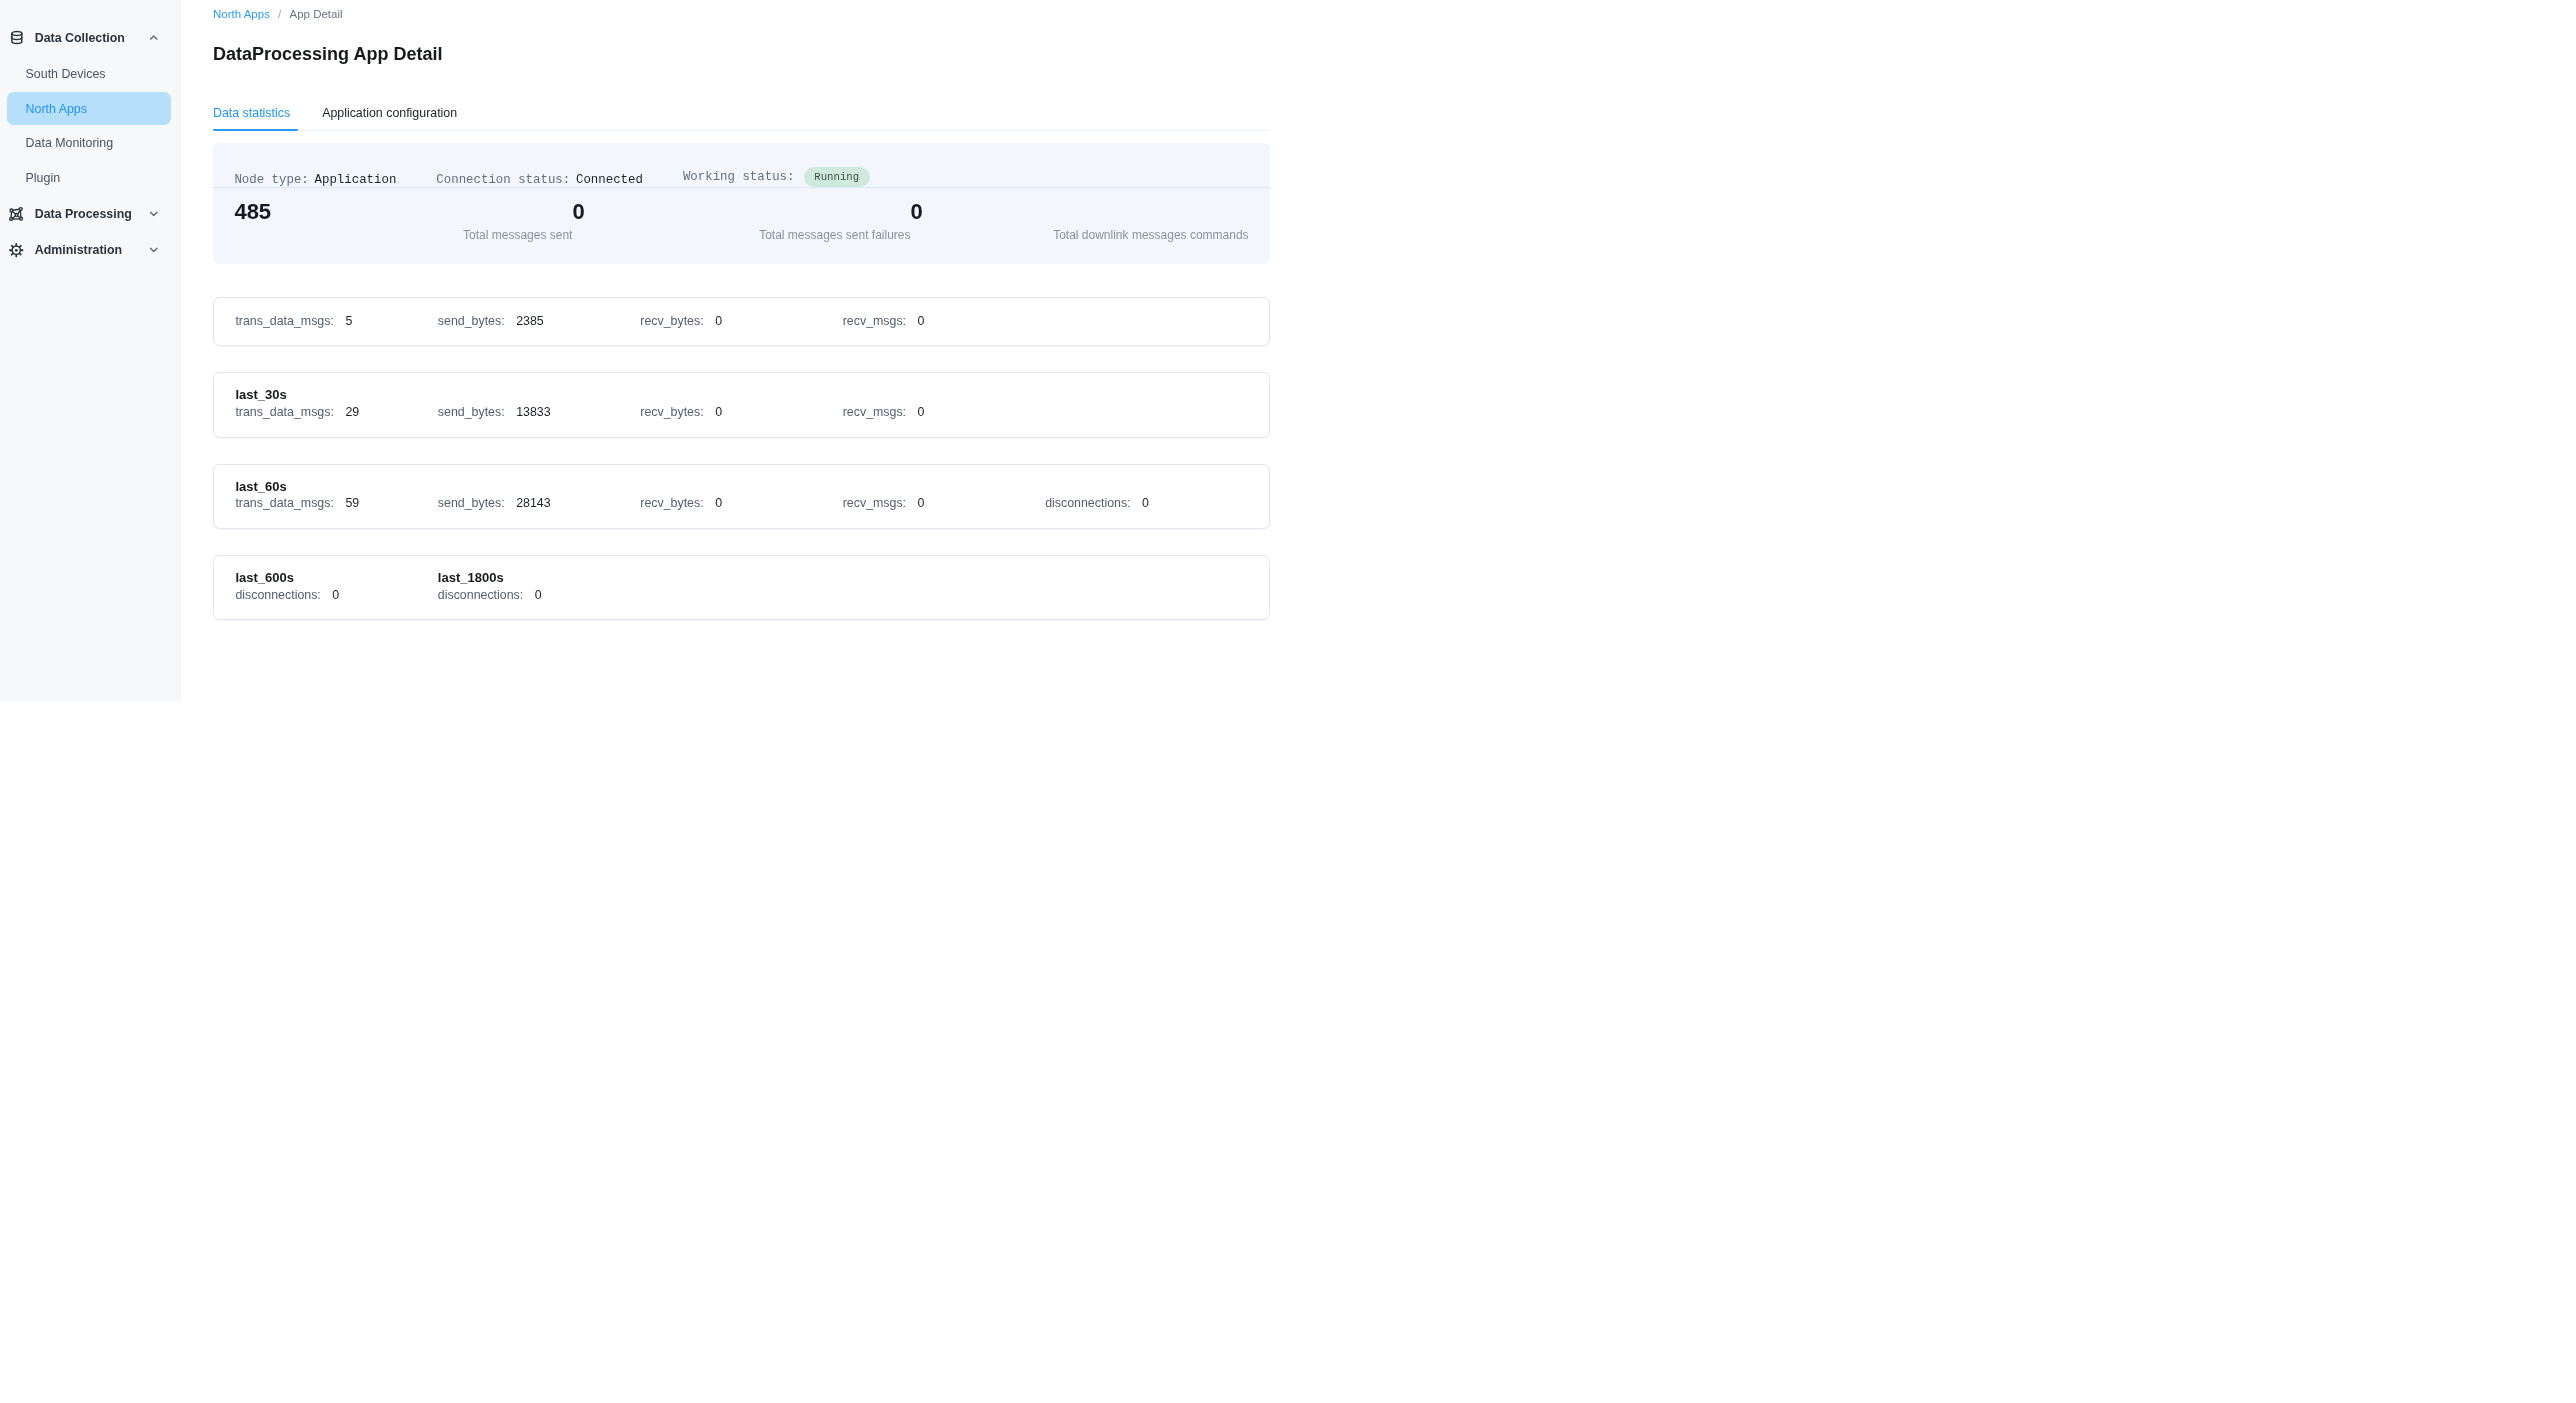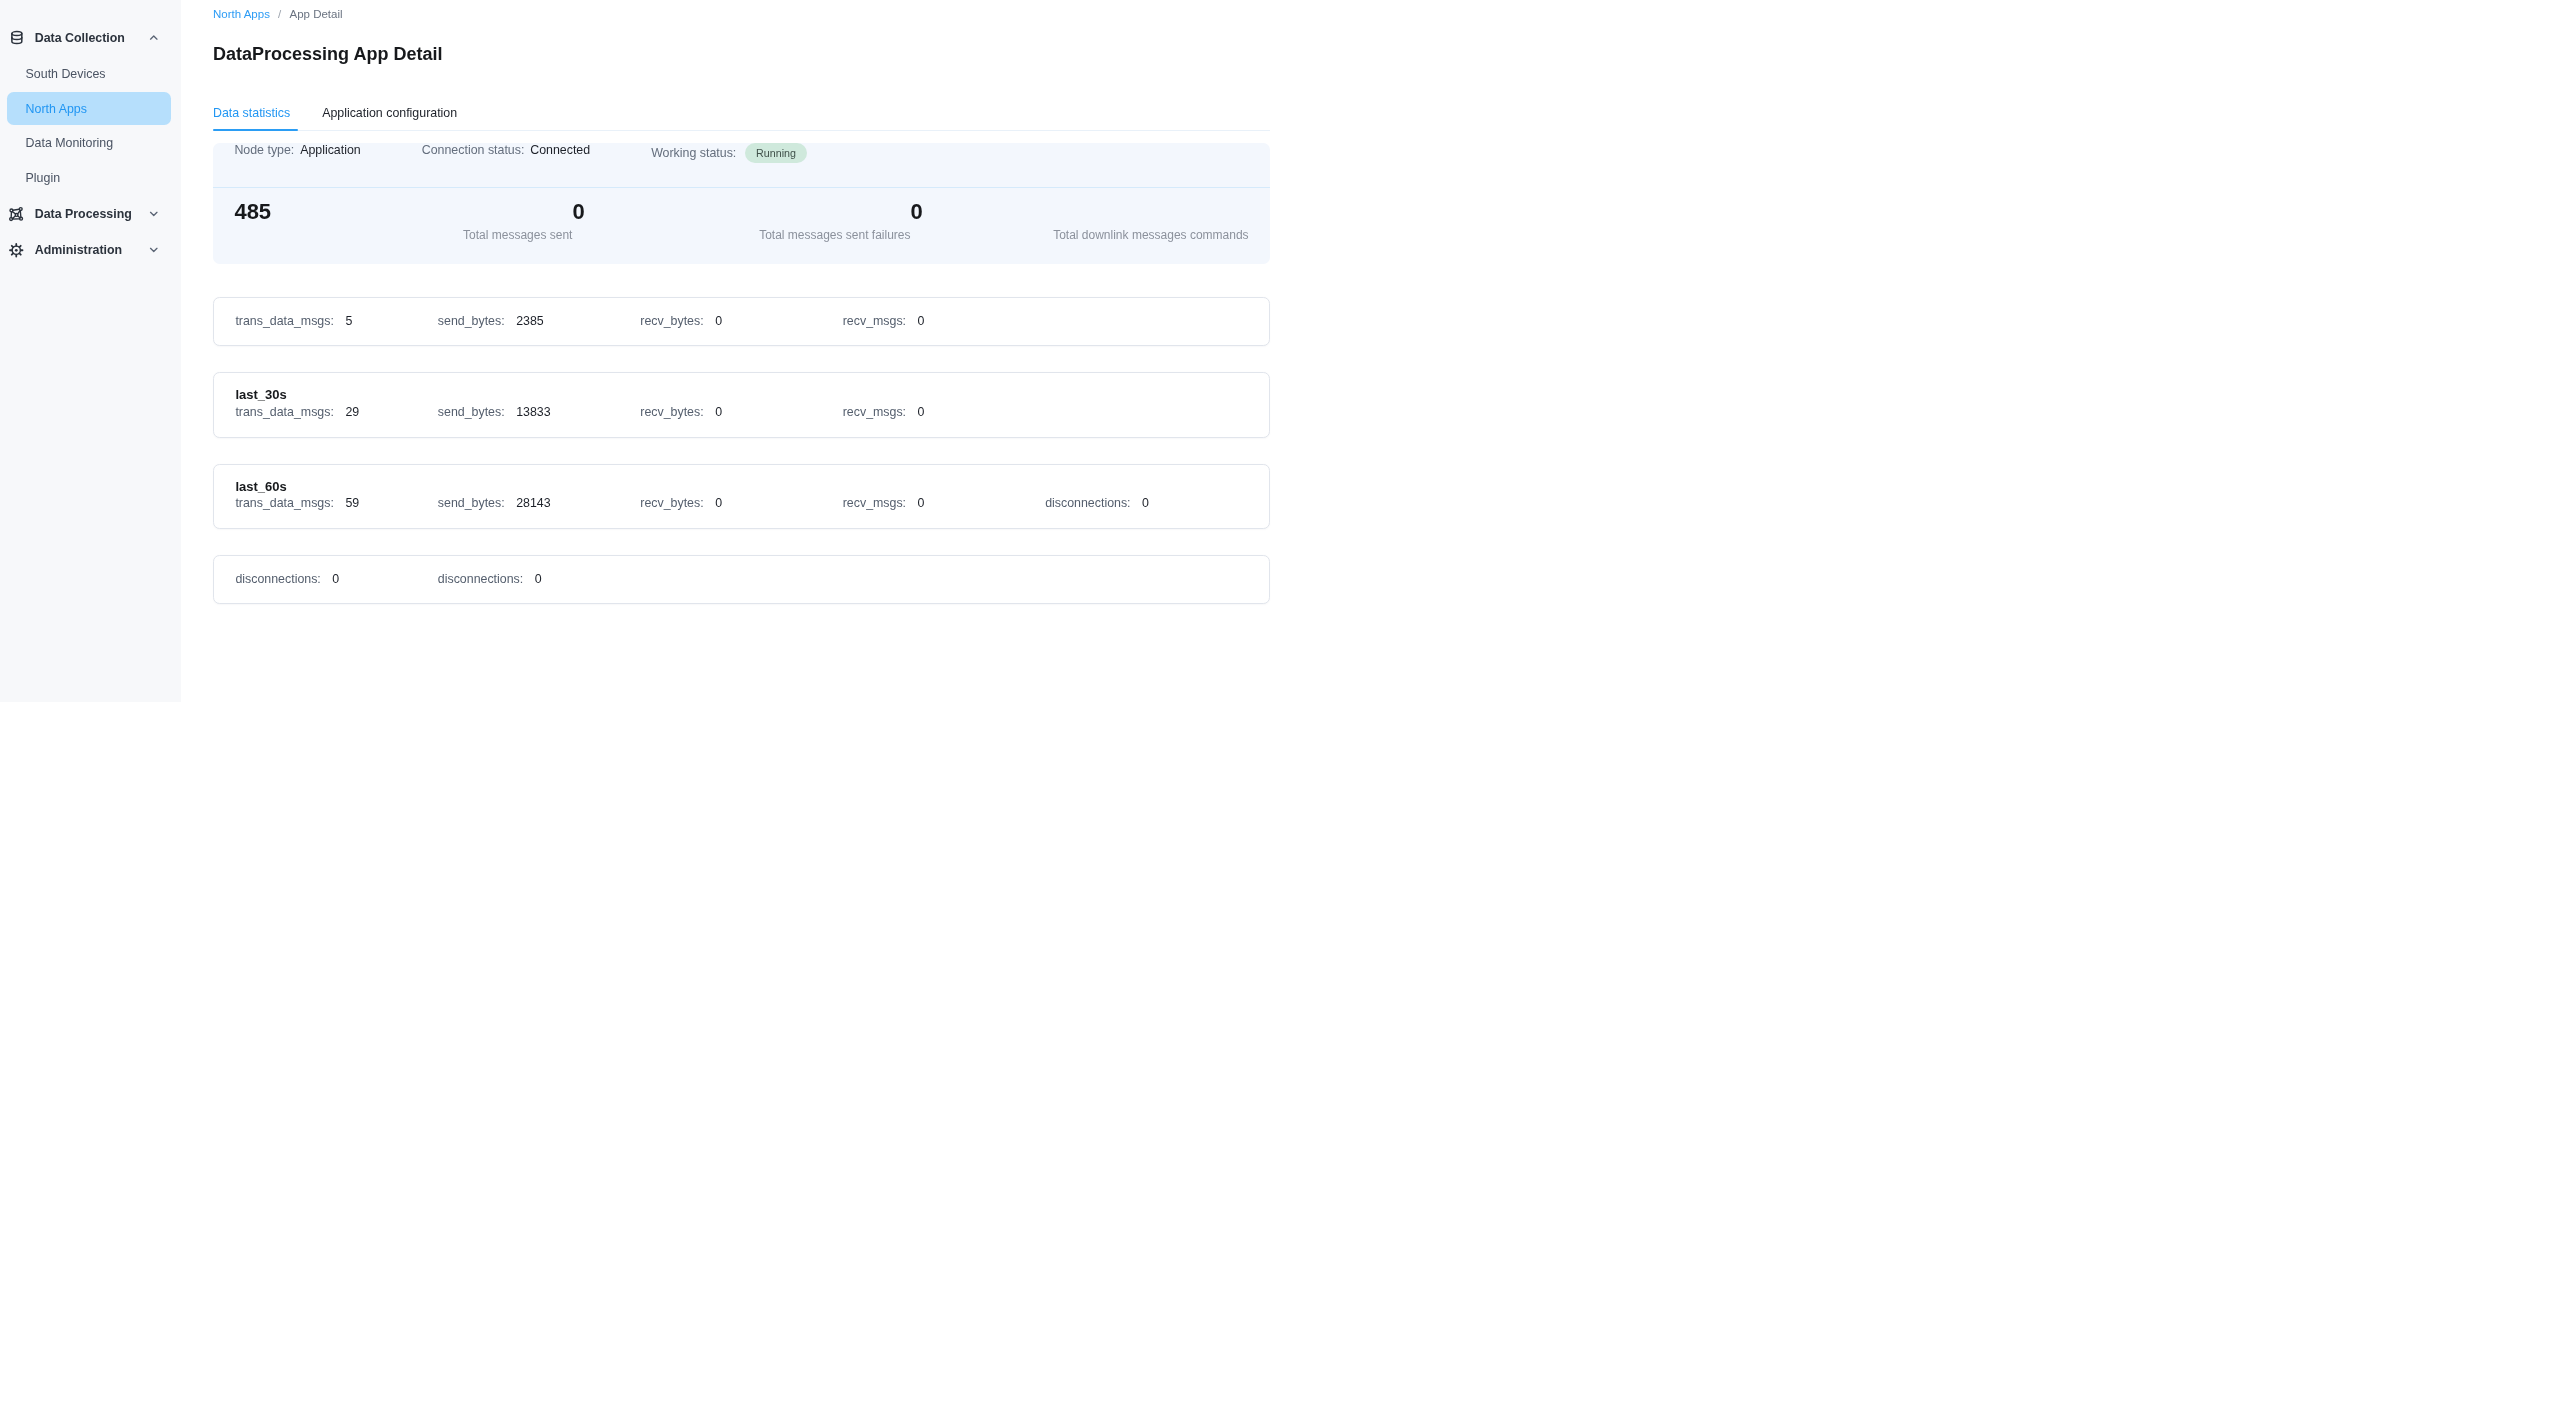--- a/index.html
+++ b/index.html
@@ -48,23 +48,24 @@
   .tab { font-size: 12.4px; font-weight: 500; color: #1d2129; padding-bottom: 10.7px; position: relative; cursor: pointer; white-space: nowrap; }
   .tab.active { color: #2196f3; }
   .tab.active::after {
     content: ""; position: absolute; left: 0; right: -7.4px; bottom: -0.8px;
     height: 2.5px; background: #2b9df4; border-radius: 1.6px;
   }
 
   
   .panel { margin-top: 11.5px; background: #f3f7fd; border-radius: 6.6px; }
   .info-row {
-    height: 45px; display: flex; align-items: flex-start;
-    padding: 0 21.4px; gap: 61px;
+    height: 45px; display: flex; align-items: flex-end;
+    padding: 0 21.4px; gap: 40px;
     border-bottom: 0.8px solid #d5eafb;
+    font-family: Liberation Mono, monospace;
   }
   .field { display: flex; align-items: center; font-size: 12.4px; white-space: nowrap; }
   .f-label { color: #646e7d; margin-right: 5.8px; }
   .f-value { color: #1d2129; }
   .badge {
     margin-left: 3.3px; background: #cfe9dc; color: #40514a;
     font-size: 10.7px; height: 20px; padding: 0 10.7px; border-radius: 10px;
     display: inline-flex; align-items: center;
   }
   .stats-row {
@@ -279,20 +280,24 @@
           <span class="m-value">0</span>
         </div>
         <div class="metric">
           <span class="m-label">disconnections:</span>
           <span class="m-value">0</span>
         </div>
       </div>
     </section>
 
     <section class="card">
+      <div class="card-titles">
+        <div class="card-title">last_600s</div>
+        <div class="card-title">last_1800s</div>
+      </div>
       <div class="card-metrics">
         <div class="metric">
           <span class="m-label">disconnections:</span>
           <span class="m-value">0</span>
         </div>
         <div class="metric">
           <span class="m-label">disconnections:</span>
           <span class="m-value">0</span>
         </div>
       </div>

